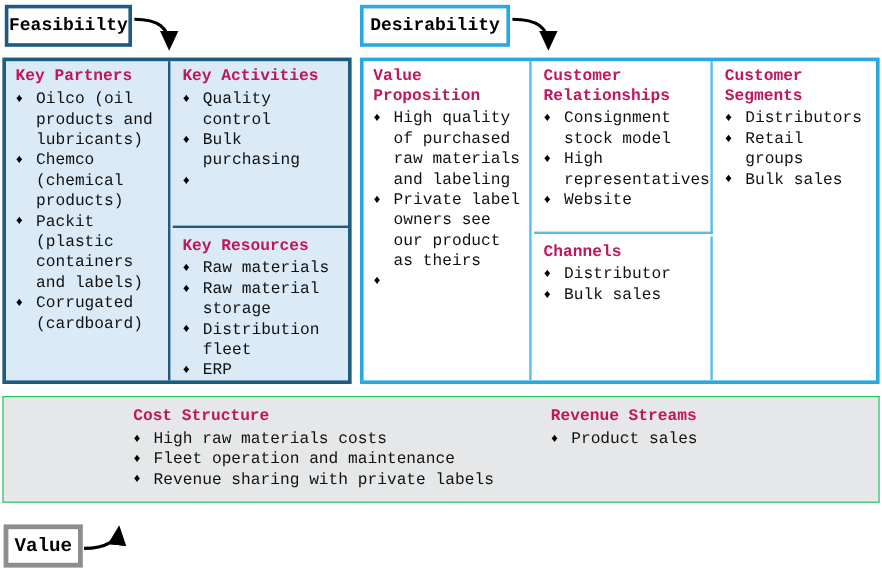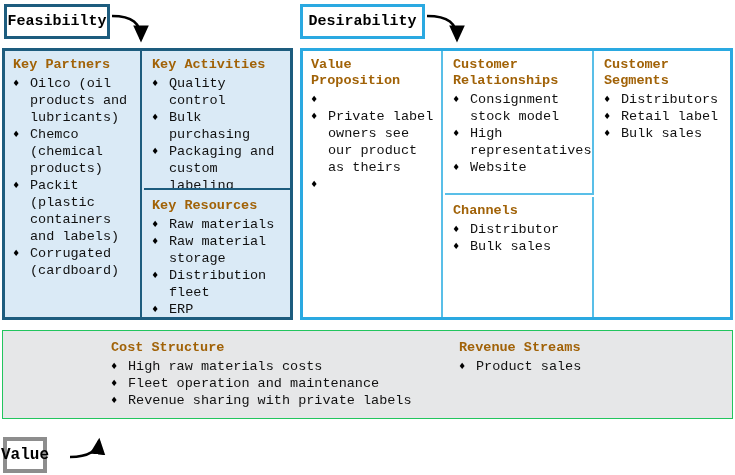--- a/index.html
+++ b/index.html
@@ -7,27 +7,27 @@
     position:relative;width:735px;height:475px;
     font-family:Liberation Mono, monospace;
     color:#111;background:#fff;overflow:hidden;
   }
   .tag{
     position:absolute;background:#fff;display:flex;align-items:center;justify-content:center;
     font-weight:bold;font-size:15px;color:#000;box-sizing:border-box;
   }
   .tag-feasibility{left:4px;top:4px;width:106px;height:35px;border:3px solid #1d5c7e;}
   .tag-desirability{left:300px;top:4px;width:125px;height:35px;border:3px solid #2aa9e1;}
-  .tag-value{left:3px;top:437px;width:44px;height:36px;border:4px solid #8d8d8d;font-size:16px;}
+  .tag-value{left:3px;top:437px;width:66px;height:36px;border:4px solid #8d8d8d;font-size:16px;}
   .group{position:absolute;box-sizing:border-box;}
   .group-feasibility{left:2px;top:48px;width:291px;height:272px;border:3px solid #1d5c7e;background:#daeaf6;}
   .group-desirability{left:300px;top:48px;width:433px;height:272px;border:3px solid #2aa9e1;background:#ffffff;}
   .group-value{left:2px;top:330px;width:731px;height:89px;border:1px solid #22c55e;background:#e6e7e8;}
   .cell{position:absolute;box-sizing:border-box;padding:6px 6px 4px 8px;overflow:hidden;}
-  .cell h3{margin:0 0 2px 0;font-size:13.5px;line-height:1.2;font-weight:bold;color:#a16207;}
+  .cell h3{margin:0 0 2px 0;font-size:13.5px;line-height:1.2;font-weight:bold;color:#be185d;}
   .li{display:flex;align-items:flex-start;line-height:1.26;font-size:13.5px;}
   .bullet{flex:0 0 17px;font-size:10.5px;line-height:17px;color:#000;}
   .li-text{flex:1;}
   
   .cell-key-partners{left:0;top:0;width:137px;height:266px;border-right:2px solid #1d5c7e;}
   .cell-key-activities{left:139px;top:0;right:0;height:139px;border-bottom:2px solid #1d5c7e;}
   .cell-key-resources{left:139px;top:141px;right:0;bottom:0;}
   
   .cell-value-proposition{left:0;top:0;width:140px;height:266px;border-right:2px solid #59bfe8;}
   .cell-customer-relationships{left:142px;top:0;width:149px;height:144px;border-bottom:2px solid #59bfe8;border-right:2px solid #59bfe8;}
@@ -81,21 +81,20 @@
           <div class="li">
             <span class="bullet">♦</span>
             <span class="li-text">Quality control</span>
           </div>
           <div class="li">
             <span class="bullet">♦</span>
             <span class="li-text">Bulk purchasing</span>
           </div>
           <div class="li">
             <span class="bullet">♦</span>
-            <span class="li-text">Packaging and custom labeling</span>
           </div>
         </div>
     </div>
     <div class="cell cell-key-resources">
       <h3>Key Resources</h3>
       <div>
           <div class="li">
             <span class="bullet">♦</span>
             <span class="li-text">Raw materials</span>
           </div>
@@ -114,20 +113,21 @@
         </div>
     </div>
   </div>
 
   <div class="group group-desirability">
     <div class="cell cell-value-proposition">
       <h3>Value Proposition</h3>
       <div>
           <div class="li">
             <span class="bullet">♦</span>
+            <span class="li-text">High quality of purchased raw materials and labeling</span>
           </div>
           <div class="li">
             <span class="bullet">♦</span>
             <span class="li-text">Private label owners see our product as theirs</span>
           </div>
           <div class="li">
             <span class="bullet">♦</span>
           </div>
         </div>
     </div>
@@ -163,21 +163,21 @@
     </div>
     <div class="cell cell-customer-segments">
       <h3>Customer Segments</h3>
       <div>
           <div class="li">
             <span class="bullet">♦</span>
             <span class="li-text">Distributors</span>
           </div>
           <div class="li">
             <span class="bullet">♦</span>
-            <span class="li-text">Retail label</span>
+            <span class="li-text">Retail groups</span>
           </div>
           <div class="li">
             <span class="bullet">♦</span>
             <span class="li-text">Bulk sales</span>
           </div>
         </div>
     </div>
   </div>
 
   <div class="group group-value">

